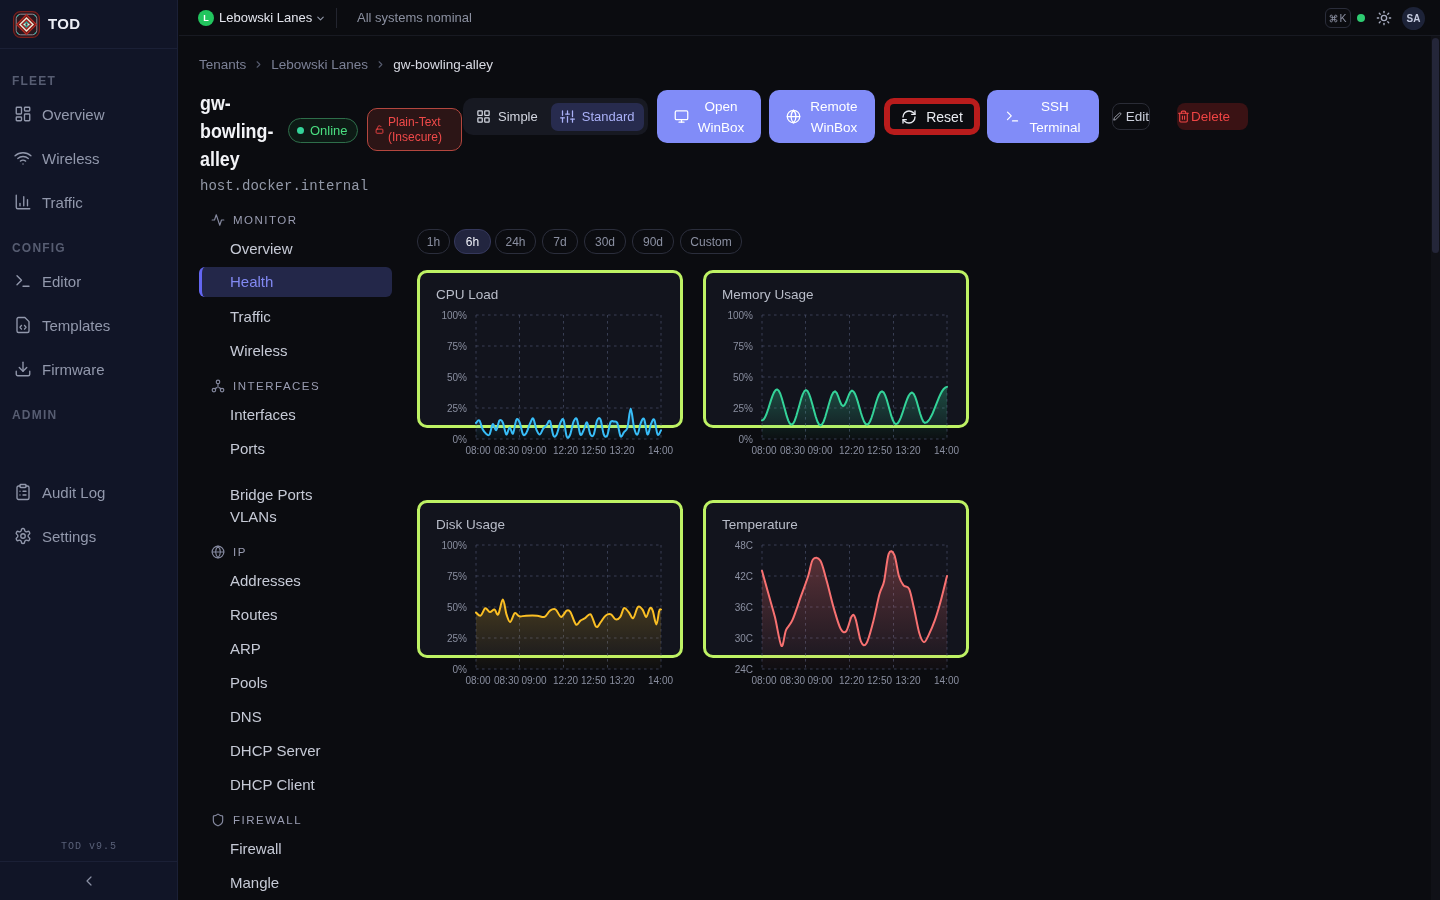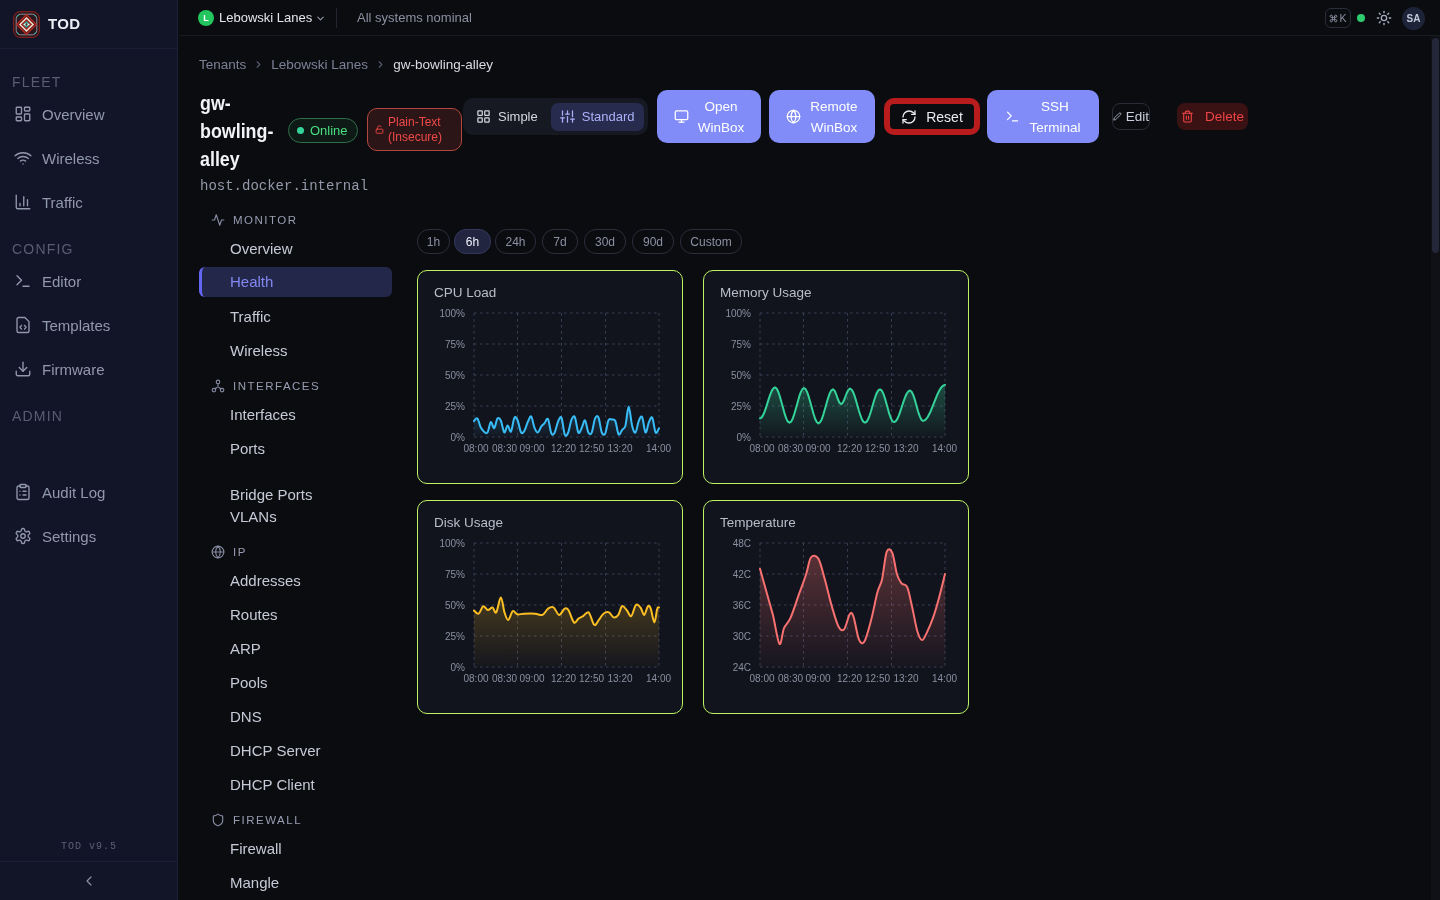--- a/index.html
+++ b/index.html
@@ -2,39 +2,39 @@
 <html><head>
 <meta charset="utf-8">
 <style>
 * { margin:0; padding:0; box-sizing:border-box; }
 html,body { width:1440px; height:900px; background:#0b0c10; font-family:"Liberation Sans",sans-serif; overflow:hidden; }
 #root { position:relative; width:1440px; height:900px; }
 
 #sidebar { position:absolute; left:0; top:0; width:178px; height:900px; background:#111527; border-right:1px solid #1b2036; }
 #sb-head { position:absolute; left:0; top:0; width:178px; height:49px; border-bottom:1px solid #1b2036; }
 #sb-foot-line { position:absolute; left:0; top:861px; width:178px; border-top:1px solid #1b2036; }
-.sb-label { position:absolute; left:12px; font-size:14px; font-weight:400; letter-spacing:1.2px; color:#575d72; }
+.sb-label { position:absolute; left:12px; font-size:12px; font-weight:700; letter-spacing:1.2px; color:#575d72; }
 .sb-item { position:absolute; left:4px; width:170px; height:40px; display:flex; align-items:center; gap:10px; padding-left:10px; color:#9298ac; font-size:15px; border-radius:8px; }
 .sb-item svg { flex:0 0 auto; }
 .sb-item.sel { background:#1e2344; color:#8f97f5; }
 #sb-ver { position:absolute; left:0; top:841px; width:178px; text-align:center; font-family:"Liberation Mono",monospace; font-size:10px; color:#596078; letter-spacing:1px; }
 #sb-collapse { position:absolute; left:0; top:868px; width:178px; height:26px; display:flex; align-items:center; justify-content:center; color:#8a90a4; }
 
 #topbar { position:absolute; left:179px; top:0; width:1261px; height:36px; border-bottom:1px solid #181a22; }
 svg { display:block; }
 
 .sn-head { position:absolute; left:211px; display:flex; align-items:center; gap:8px; color:#9a9db2; font-size:11.5px; font-weight:400; letter-spacing:1.5px; }
 .sn-head svg { color:#84889e; }
 .sn-item { position:absolute; left:199px; width:193px; height:30px; line-height:30px; padding-left:31px; font-size:15px; color:#c6cad6; border-radius:6px; }
 .sn-item.sel { background:#232749; color:#8289f2; border-left:3px solid #6366f1; padding-left:28px; }
 
 .chip { position:absolute; top:229px; height:25px; border:1px solid #2b2e3c; border-radius:12px; display:flex; align-items:center; justify-content:center; font-size:12px; color:#8b90a2; }
 .chip.sel { background:#22253f; border-color:#35385c; color:#f0f2fa; }
 
-.card { position:absolute; width:266px; height:214px; background:#12141d; border:1px solid #bef264; border-radius:10px; }
+.card { position:absolute; width:266px; height:158px; background:#12141d; border:3px solid #bef264; border-radius:10px; }
 .card h3 { position:absolute; left:16px; top:14px; font-size:13.5px; font-weight:400; color:#b9bdc9; }
 .axislab { font-size:10px; fill:#8a8fa0; font-family:"Liberation Sans",sans-serif; }
 </style>
 </head>
 <body>
 <div id="root">
   <div id="sidebar">
     <div id="sb-head">
       <svg width="27" height="27" viewBox="0 0 27 27" style="position:absolute;left:13px;top:11px">
         <rect x="0.6" y="0.6" width="25.8" height="25.8" rx="7" fill="#2a181f" stroke="#7c1f1c" stroke-width="1.2"></rect>
@@ -241,21 +241,21 @@
           <line x1="12" y1="19" x2="20" y2="19"></line>
         </svg>
       <span style="font-size:13.5px;line-height:21px;text-align:center">SSH<br>Terminal</span>
     </div>
     <div style="position:absolute;left:1112px;top:103px;width:38px;height:27px;border-radius:8px;border:1px solid #2a2c36;display:flex;align-items:center;justify-content:center;gap:4px;color:#ccd0dc">
       <svg width="13" height="13" viewBox="0 0 24 24" fill="none" stroke="currentColor" stroke-width="2" stroke-linecap="round" stroke-linejoin="round">
           <path d="M17 3a2.85 2.83 0 1 1 4 4L7.5 20.5 2 22l1.5-5.5Z"></path>
         </svg>
       <span style="font-size:13.5px">Edit</span>
     </div>
-    <div style="position:absolute;left:1177px;top:103px;width:71px;height:27px;border-radius:8px;background:#3a1214;display:flex;align-items:center;justify-content:center;gap:11px;color:#ef4444">
+    <div style="position:absolute;left:1177px;top:103px;width:71px;height:27px;border-radius:8px;background:#3a1214;display:flex;align-items:center;justify-content:flex-start;gap:1px;color:#ef4444">
       <svg width="13" height="13" viewBox="0 0 24 24" fill="none" stroke="currentColor" stroke-width="2" stroke-linecap="round" stroke-linejoin="round">
           <path d="M3 6h18"></path>
           <path d="M19 6v14a2 2 0 0 1-2 2H7a2 2 0 0 1-2-2V6"></path>
           <path d="M8 6V4a2 2 0 0 1 2-2h4a2 2 0 0 1 2 2v2"></path>
           <line x1="10" y1="11" x2="10" y2="17"></line>
           <line x1="14" y1="11" x2="14" y2="17"></line>
         </svg>
       <span style="font-size:13.5px">Delete</span>
     </div>
     <div id="subnav">

